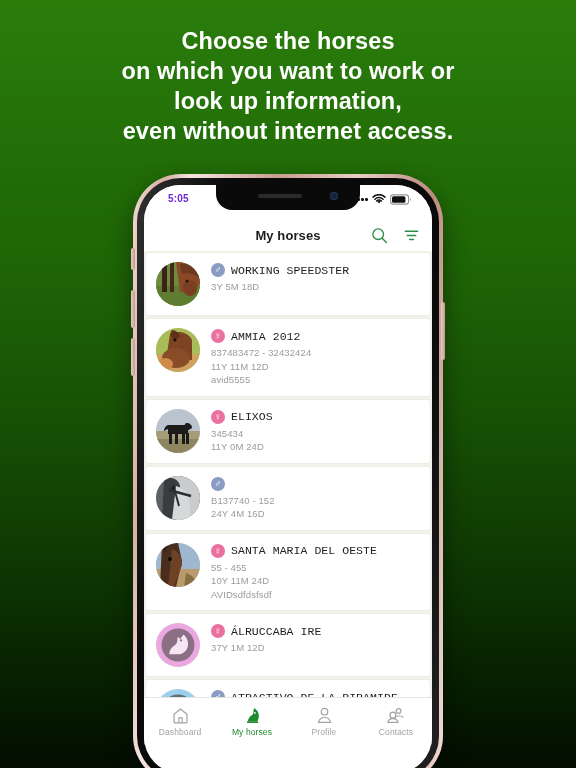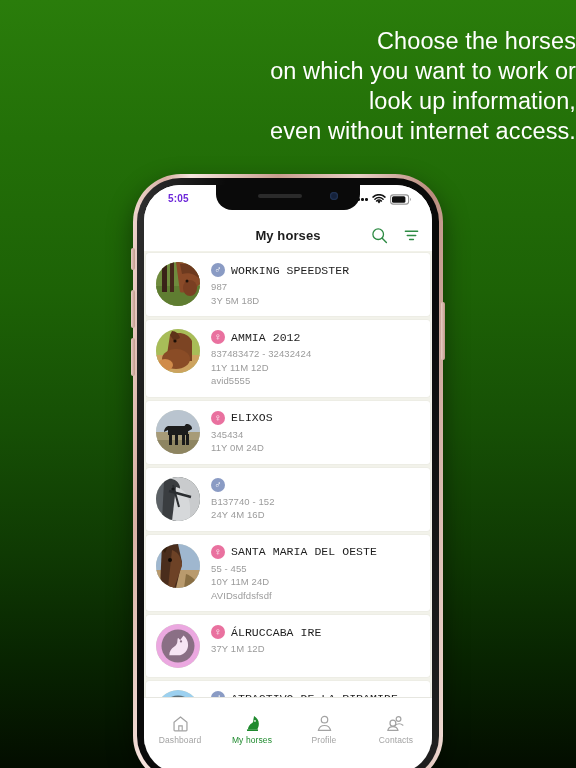--- a/index.html
+++ b/index.html
@@ -22,25 +22,25 @@
         #030d00 100%);
     position: relative;
   }
 
   
   .headline {
     position: absolute;
     top: 26px;
     left: 0;
     width: 576px;
-    text-align: right;
+    text-align: center;
     color: #ffffff;
     font-size: 23.5px;
     line-height: 30px;
-    font-weight: 400;
+    font-weight: 700;
     letter-spacing: 0.1px;
   }
   .headline div { white-space: nowrap; }
 
   
   .phone-wrap {
     position: absolute;
     left: 133px;
     top: 174px;
     width: 310px;
@@ -237,21 +237,21 @@
     line-height: 13.5px;
     letter-spacing: .1px;
   }
 
   
   .tabbar {
     height: 48px;
     background: #ffffff;
     border-top: 1px solid #e6e6e0;
     display: flex;
-    align-items: flex-end;
+    align-items: center;
   }
   .tab {
     flex: 1;
     display: flex;
     flex-direction: column;
     align-items: center;
     justify-content: center;
     gap: 2px;
     color: #a3a3a3;
   }
@@ -342,21 +342,20 @@
             <path d="M26 12c7-2 14 0 18 6v-16H24z" fill="#6d3a1f"></path>
             <ellipse cx="34" cy="26" rx="7" ry="8" fill="#7a3f22"></ellipse>
             <circle cx="31" cy="19" r="1.5" fill="#20120a"></circle>
           </svg>
         </div>
         <div class="info">
           <div class="name-row">
             <span class="gender male">♂</span>
             <span class="hname">WORKING SPEEDSTER</span>
           </div>
-          <div class="meta">987</div>
           <div class="meta">3Y 5M 18D</div>
         </div>
       </div>
 
       <div class="card">
         <div class="avatar">
           <svg viewBox="0 0 44 44" preserveAspectRatio="xMidYMid slice">
             <rect width="44" height="44" fill="#a8bd58"></rect>
             <rect y="26" width="44" height="18" fill="#cda35f"></rect>
             <path d="M14 6c8-4 18-2 22 6v20H10z" fill="#7c4423"></path>

